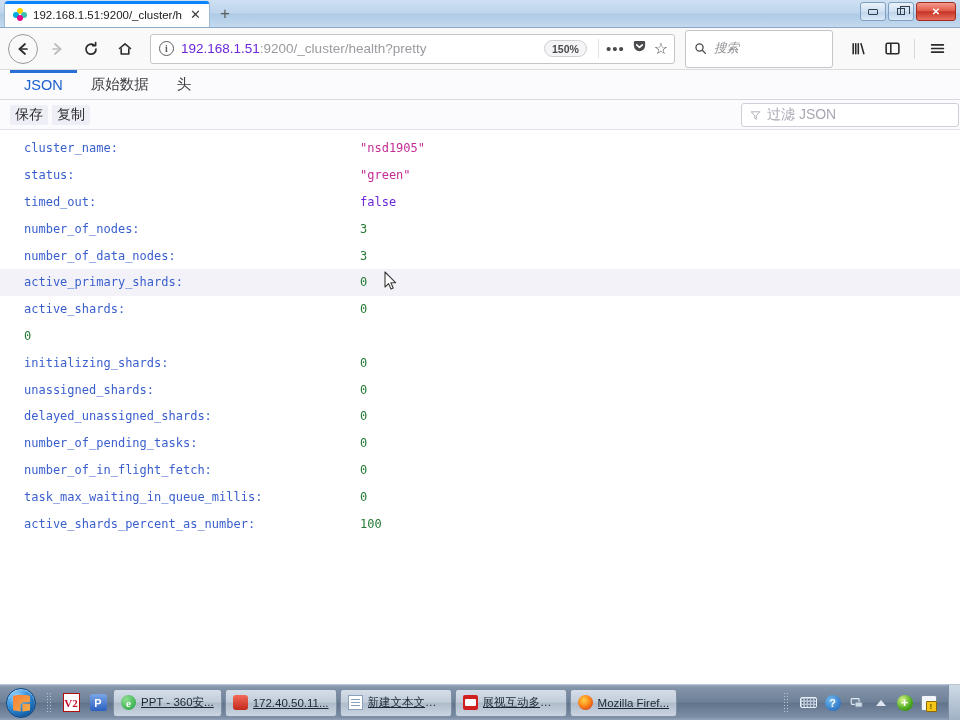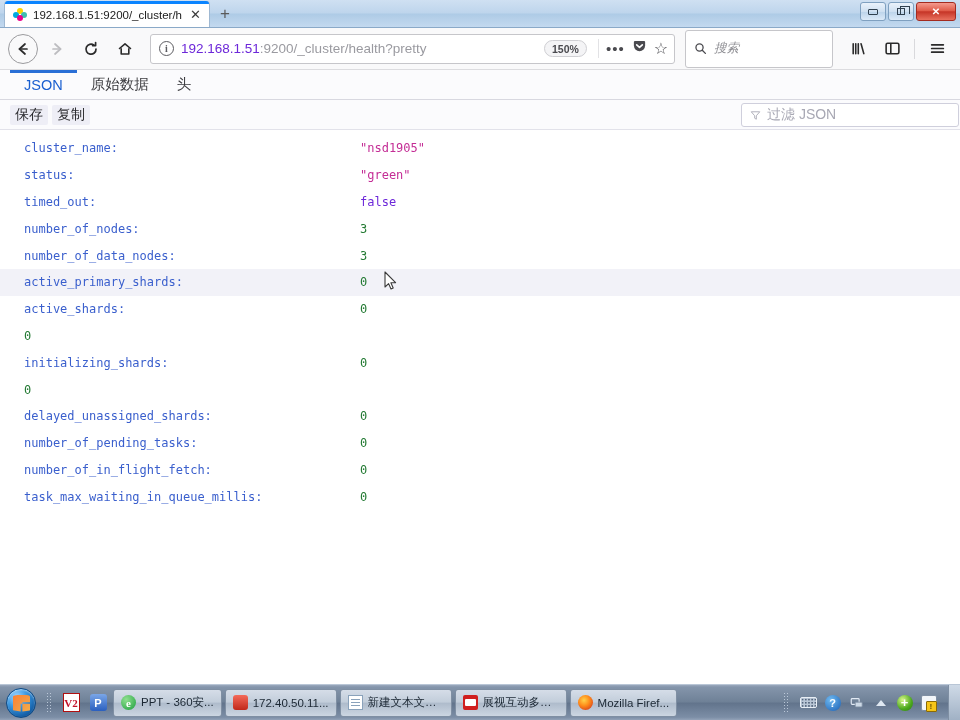--- a/index.html
+++ b/index.html
@@ -308,21 +308,21 @@
     height: 28px; min-width: 104px; max-width: 112px;
     display: flex; align-items: center; gap: 5px;
     padding: 0 7px;
     background: linear-gradient(to bottom, #d5dde8 0%, #c2cdda 47%, #aebbcb 50%, #ccd6e2 100%);
     border: 1px solid #7f8fa3;
     border-radius: 3px;
     font-size: 11.5px; color: #1b2733;
     white-space: nowrap; overflow: hidden;
     cursor: pointer;
   }
-  .tbtn .lbl { overflow: hidden; text-overflow: ellipsis; }
+  .tbtn .lbl { overflow: hidden; text-overflow: ellipsis; text-decoration: underline; }
   .ti { width: 15px; height: 15px; flex: 0 0 15px; }
   .ti.ie { border-radius: 50%; background: radial-gradient(circle at 35% 30%, #8fe08f, #1e9e3e); position: relative; }
   .ti.ie::after { content:"e"; position:absolute; inset:0; display:flex; align-items:center; justify-content:center; color:#fff; font-size:11px; font-weight:bold; font-family:"Liberation Serif",serif; }
   .ti.term { border-radius: 3px; background: linear-gradient(to bottom, #f46a5a, #c0281a); }
   .ti.note { background: #fff; border: 1px solid #8aa2bb; position: relative; }
   .ti.note::after { content:""; position:absolute; left:2px; top:3px; right:2px; height:1px; box-shadow: 0 3px 0 #8aa2bb, 0 6px 0 #8aa2bb; background:#8aa2bb; }
   .ti.media { background: #d01f1f; border-radius: 2px; position: relative; }
   .ti.media::after { content:""; position:absolute; left:2px; top:4px; width:11px; height:7px; background:#fff; border-radius:1px; }
   .ti.ff { border-radius: 50%; background: radial-gradient(circle at 40% 35%, #ffd24a 0%, #ff8c1a 42%, #e0521c 75%, #a8341c 100%); }
   .tray {
@@ -492,37 +492,42 @@
       <span class="jval num">0</span>
     </div>
     <div class="jrow">
       <span class="jval num">0</span>
     </div>
     <div class="jrow">
       <span class="jkey">initializing_shards:</span>
       <span class="jval num">0</span>
     </div>
     <div class="jrow">
+      <span class="jkey">unassigned_shards:</span>
       <span class="jval num">0</span>
     </div>
     <div class="jrow">
       <span class="jkey">delayed_unassigned_shards:</span>
       <span class="jval num">0</span>
     </div>
     <div class="jrow">
       <span class="jkey">number_of_pending_tasks:</span>
       <span class="jval num">0</span>
     </div>
     <div class="jrow">
       <span class="jkey">number_of_in_flight_fetch:</span>
       <span class="jval num">0</span>
     </div>
     <div class="jrow">
       <span class="jkey">task_max_waiting_in_queue_millis:</span>
       <span class="jval num">0</span>
+    </div>
+    <div class="jrow">
+      <span class="jkey">active_shards_percent_as_number:</span>
+      <span class="jval num">100</span>
     </div>
   </div>
 
 <svg class="cursor" viewBox="0 0 13 20" style="left: 384px; top: 271px;">
   <path d="M1 1 L1 16 L4.6 12.6 L7 18 L9.2 17 L6.9 11.8 L11.6 11.6 Z" fill="#ffffff" stroke="#3a3a3a" stroke-width="1.1" stroke-linejoin="round"></path>
 </svg>
 
 <div class="taskbar">
   <div class="start-orb">
       <div class="orb"></div>

